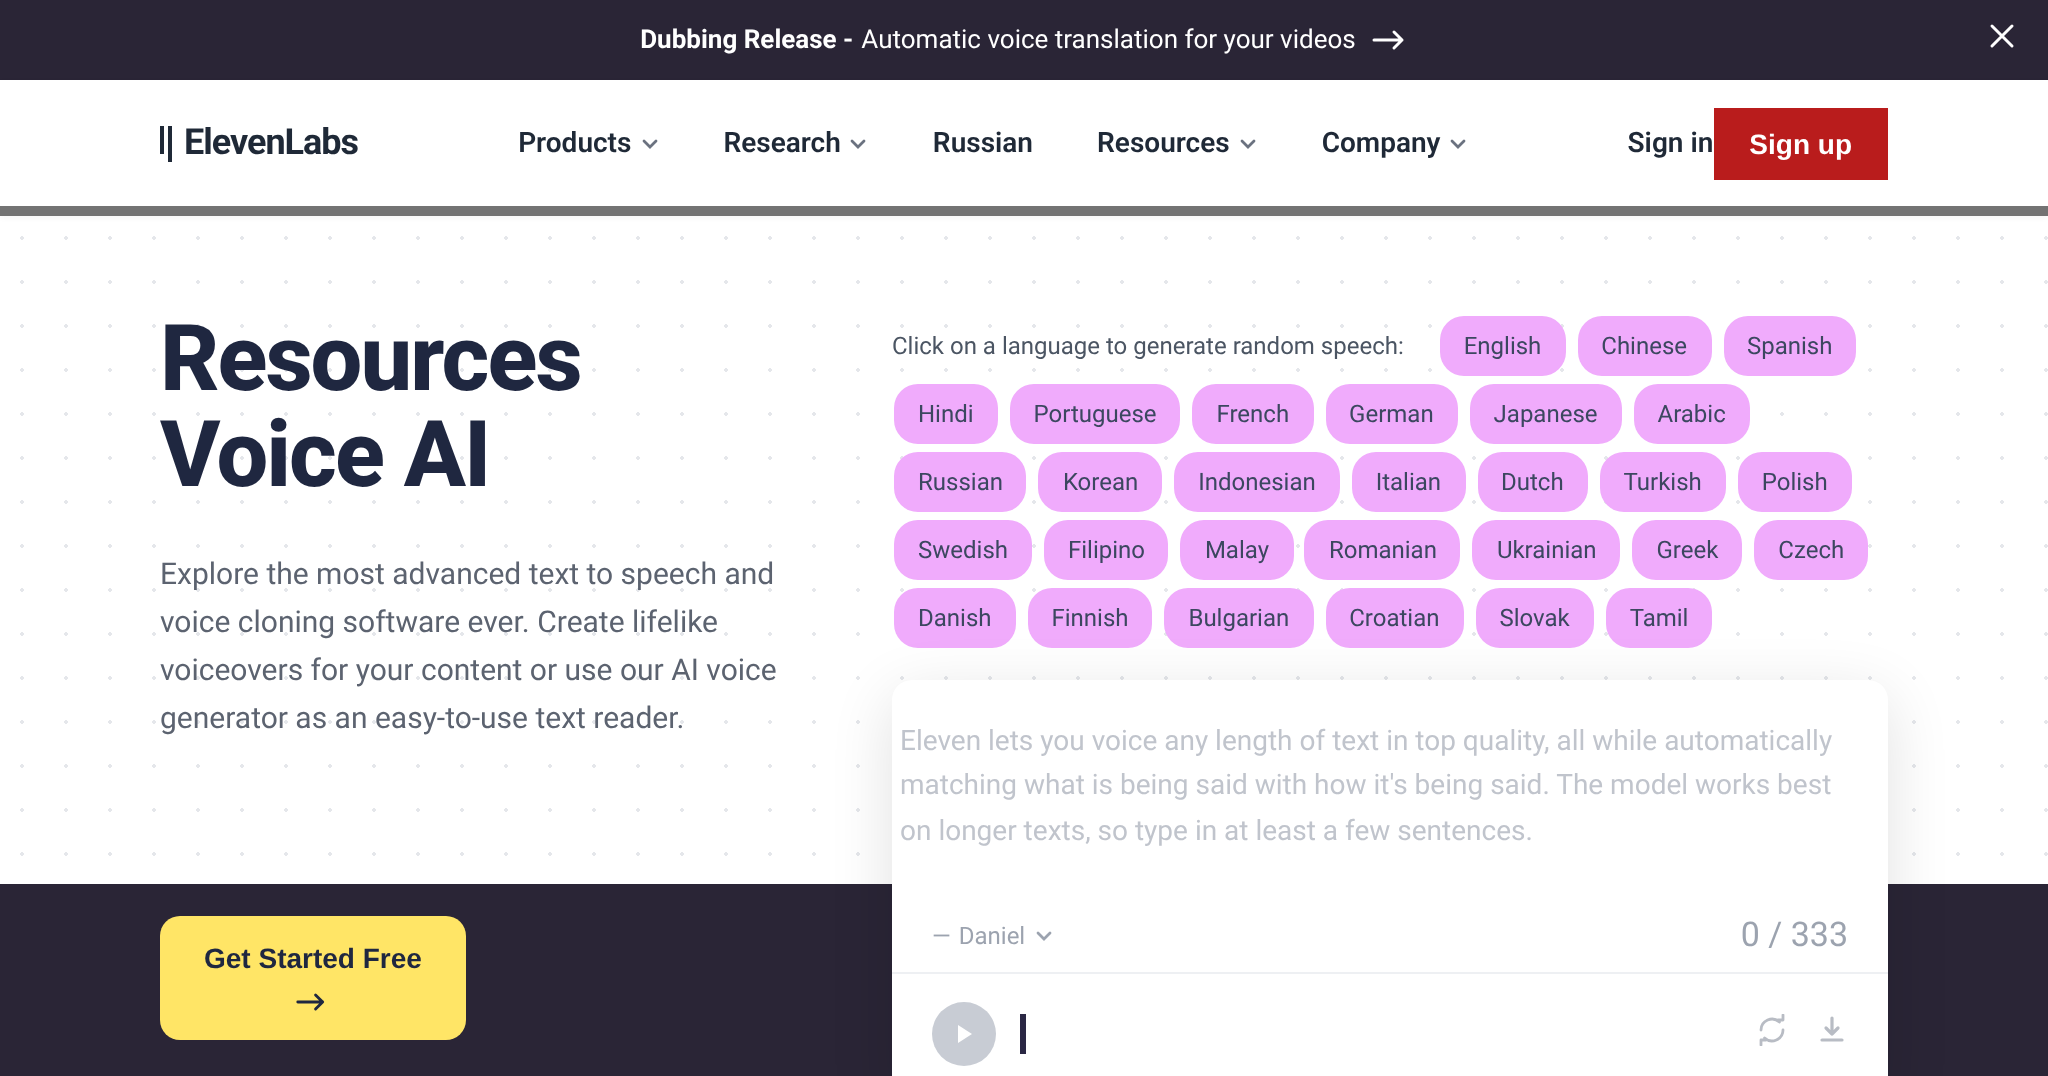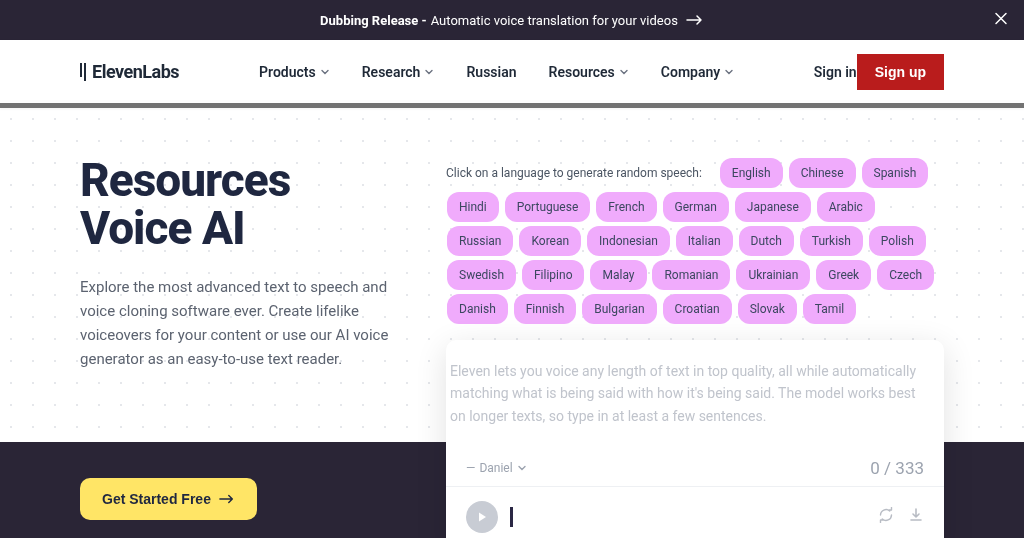--- a/index.html
+++ b/index.html
@@ -43,21 +43,21 @@
   .tts-bar { display: flex; align-items: center; padding: 8px 20px; border-bottom: 1px solid #eef0f3; }
   .tts-voice { font-size: 12px; color: #9ca3af; display: flex; align-items: center; gap: 4px; cursor:pointer; }
   .tts-count { margin-left: auto; font-size: 17px; color: #9ca3af; }
   .tts-controls { display: flex; align-items: center; padding: 14px 20px 18px 20px; gap: 12px; }
   .play-btn { width: 32px; height: 32px; border-radius: 50%; background: #c8ccd4; display:flex; align-items:center; justify-content:center; cursor:pointer; }
   .wave { height: 20px; width: 3px; background: #2a2744; }
   .right-icons { margin-left: auto; display: flex; gap: 14px; color: #b8bcc4; }
   .icon-btn { cursor: pointer; }
   
   .dark-band { position: absolute; bottom: 0; left: 0; right: 0; height: 96px; background: #2a2536; z-index: 0; }
-  .cta-btn { position: absolute; left: 80px; bottom: 18px; background: #ffe566; color: #1f2740; font-weight: 700; font-size: 14px; border: none; padding: 13px 22px; border-radius: 10px; display: flex; align-items: center; gap: 8px; cursor: pointer; z-index: 2; }
+  .cta-btn { position: absolute; left: 80px; bottom: 18px; background: #ffe566; color: #1f2740; font-weight: 700; font-size: 14px; border: none; padding: 13px 22px; border-radius: 10px; display: flex; align-items: center; gap: 8px; cursor: pointer; z-index: 2; flex-direction: column; }
 </style>
 </head>
 <body>
 
 <div class="banner">
   <span class="banner-bold">Dubbing Release -</span>
   <span class="banner-text">Automatic voice translation for your videos</span>
   <span class="banner-arrow">
     <svg width="18" height="12" viewBox="0 0 18 12" fill="none">
         <path d="M1 6h14M11 2l4 4-4 4" stroke="#fff" stroke-width="1.5" stroke-linecap="round" stroke-linejoin="round"></path>

